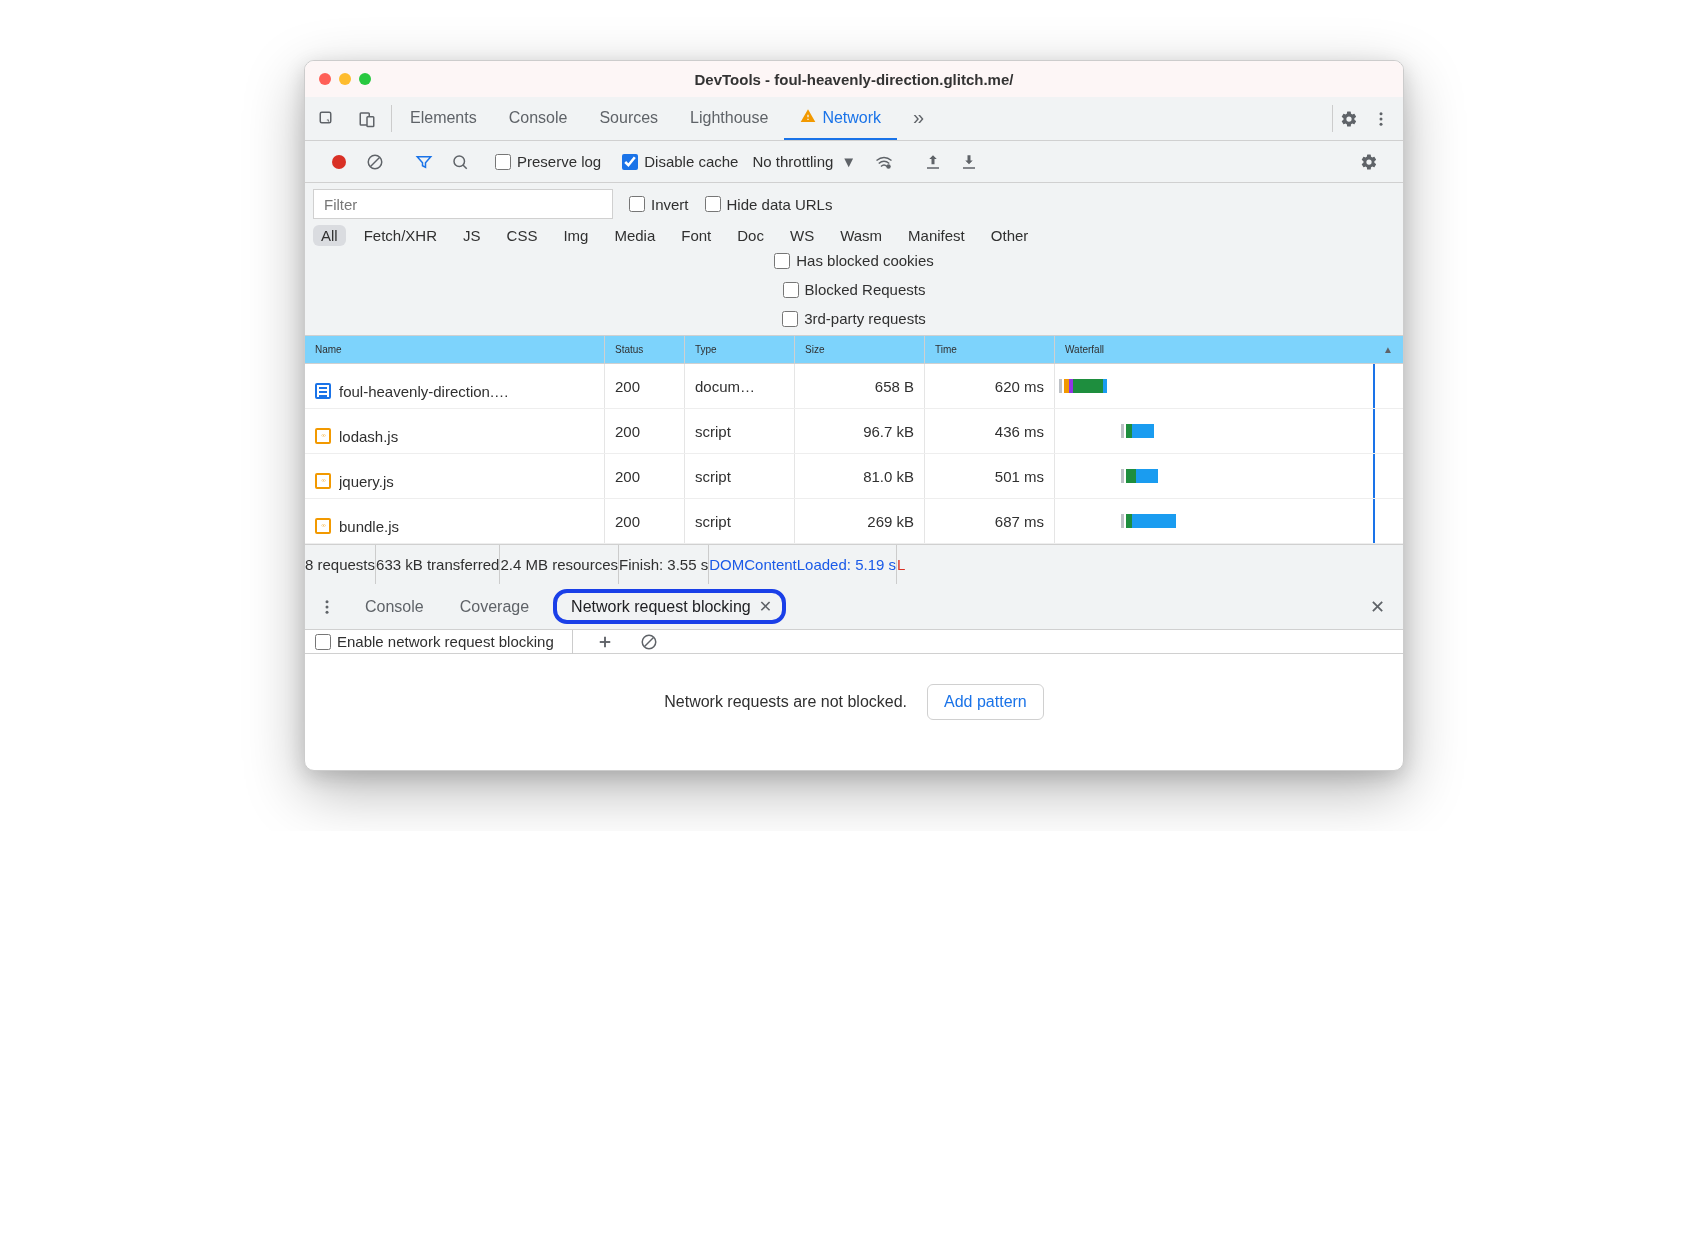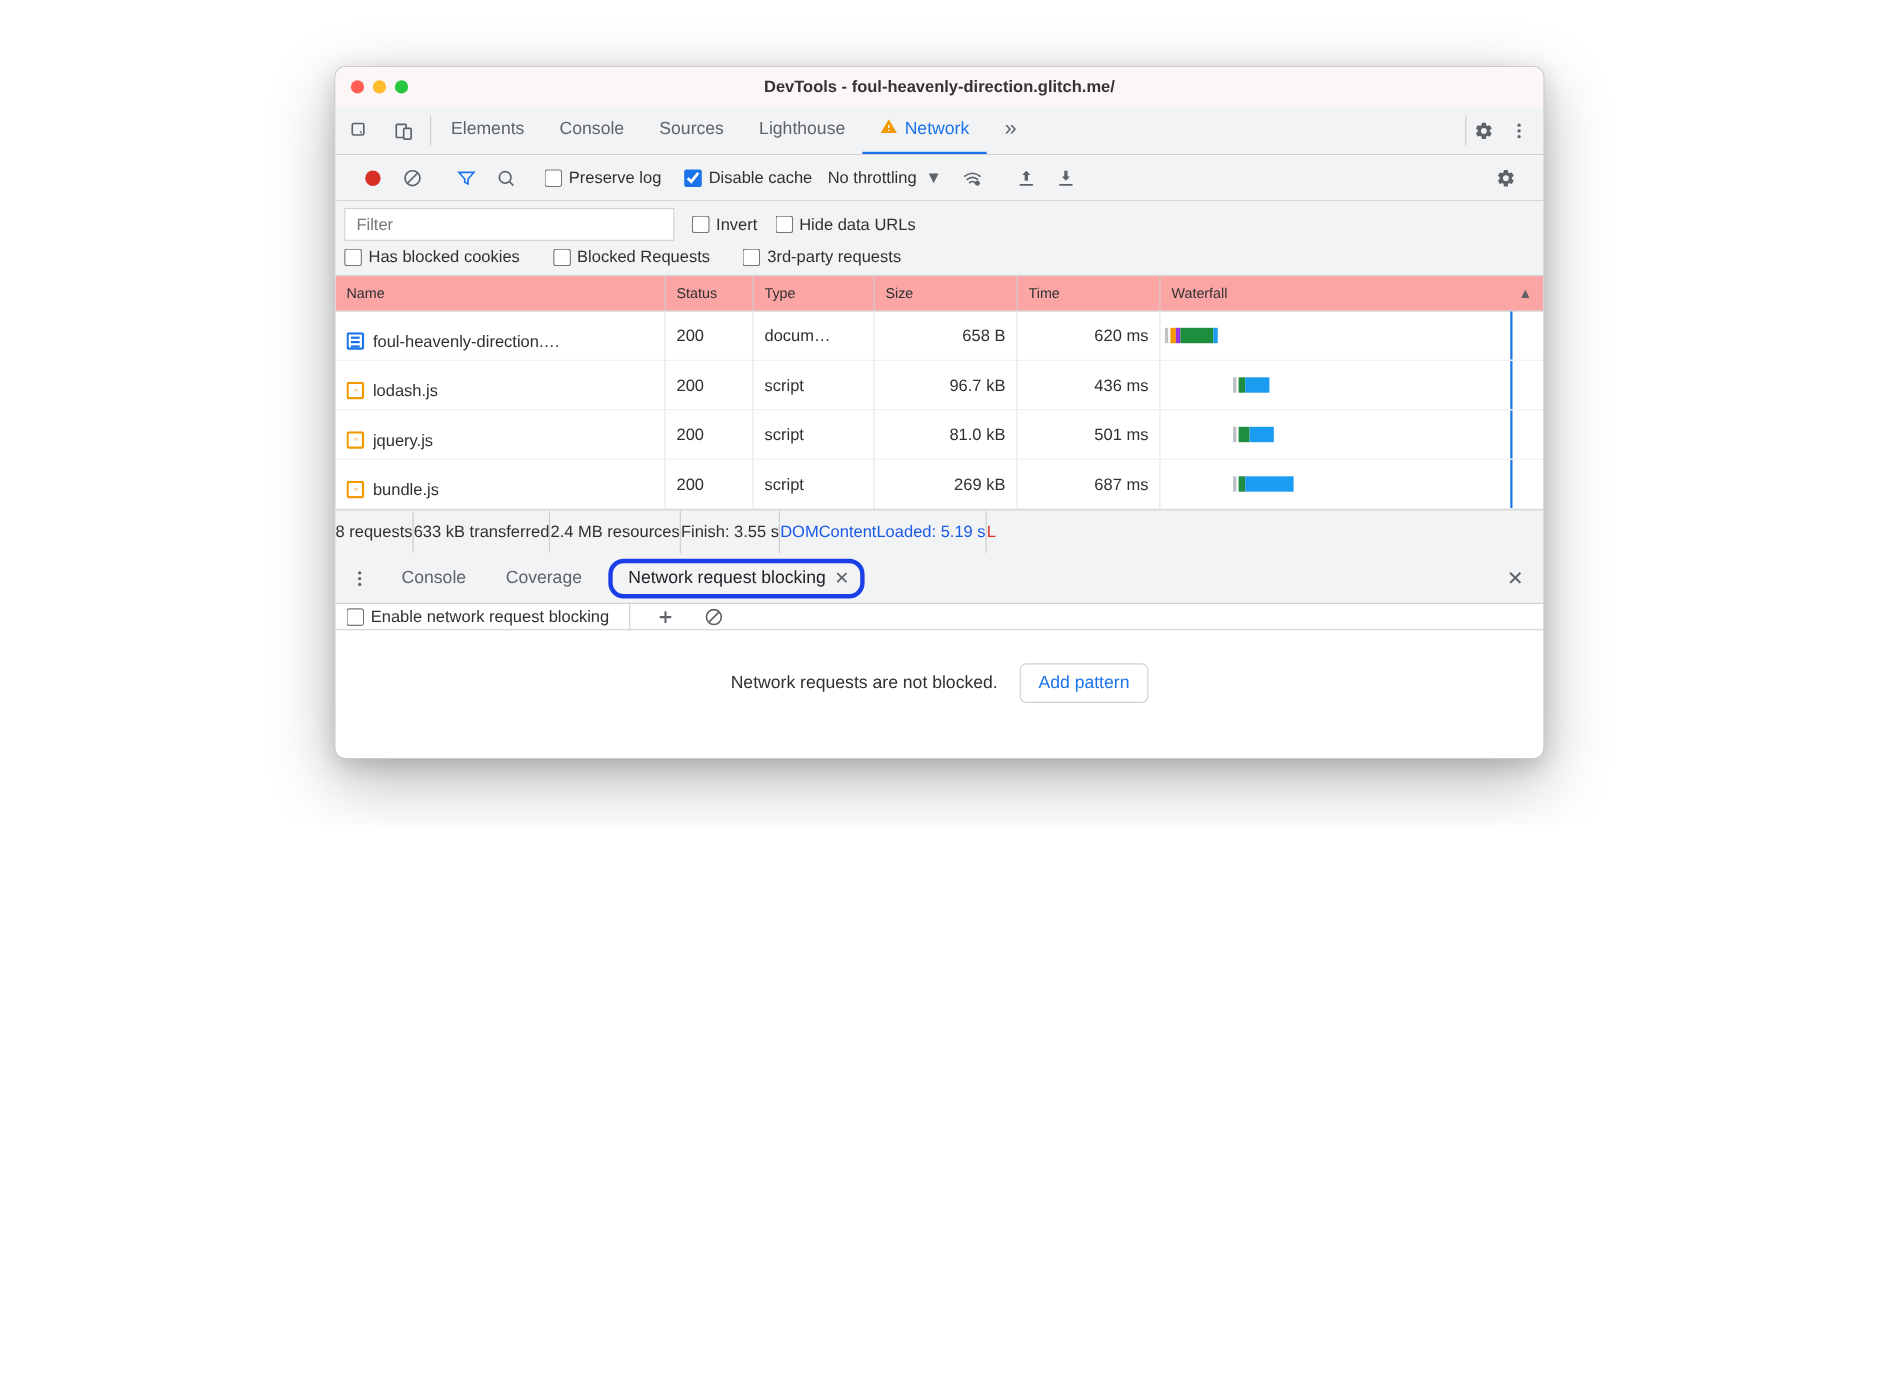--- a/index.html
+++ b/index.html
@@ -75,25 +75,25 @@
   }
   .filterrow1 { display:flex; align-items:center; gap: 16px; margin-bottom:6px;}
   .filter-input {
     width: 300px; height: 30px; background:#fff; border:1px solid #d0d0d0;
     padding: 0 10px; font-size:15px; color:#303030;
   }
   .filter-input::placeholder { color:#777; }
   .chips { display:flex; align-items:center; gap: 10px; flex-wrap: wrap; font-size:15px; margin-bottom:6px;}
   .chip { padding: 2px 8px; border-radius: 6px; cursor:pointer; color:#303030;}
   .chip.active { background:#dadce0; }
-  .checks { display:flex; align-items:center; gap: 30px; }
+  .checks { display:flex; align-items:center; gap: 12px; flex-direction: column; }
 
   .table-head {
-    display:flex; border-bottom:1px solid #d0d0d0; background:#fca5a5;
-    font-size:13px; color:#303030;
+    display:flex; border-bottom:1px solid #d0d0d0; background:#7dd3fc;
+    font-size:10px; color:#303030;
   }
   .col { padding: 8px 10px; border-right:1px solid #d0d0d0;}
   .c-name { flex: 0 0 300px; }
   .c-status { flex: 0 0 80px; }
   .c-type { flex: 0 0 110px; }
   .c-size { flex: 0 0 130px; text-align:right;}
   .c-time { flex: 0 0 130px; text-align:right;}
   .c-wf { flex: 1; position:relative; display:flex; align-items:center;}
   .sort-ind { position:absolute; right:10px; color:#5f6368;}
 
@@ -287,20 +287,34 @@
       <input class="filter-input" placeholder="Filter" style="">
       <label class="tb-check">
           <input type="checkbox" style="">
           <span>Invert</span>
         </label>
       <label class="tb-check">
           <input type="checkbox" style="">
           <span>Hide data URLs</span>
         </label>
     </div>
+    <div class="chips">
+      <span class="chip active">All</span>
+      <span class="chip">Fetch/XHR</span>
+      <span class="chip">JS</span>
+      <span class="chip">CSS</span>
+      <span class="chip">Img</span>
+      <span class="chip">Media</span>
+      <span class="chip">Font</span>
+      <span class="chip">Doc</span>
+      <span class="chip">WS</span>
+      <span class="chip">Wasm</span>
+      <span class="chip">Manifest</span>
+      <span class="chip">Other</span>
+    </div>
     <div class="checks">
       <label class="tb-check">
           <input type="checkbox" style="">
           <span>Has blocked cookies</span>
         </label>
       <label class="tb-check">
           <input type="checkbox" style="">
           <span>Blocked Requests</span>
         </label>
       <label class="tb-check">

